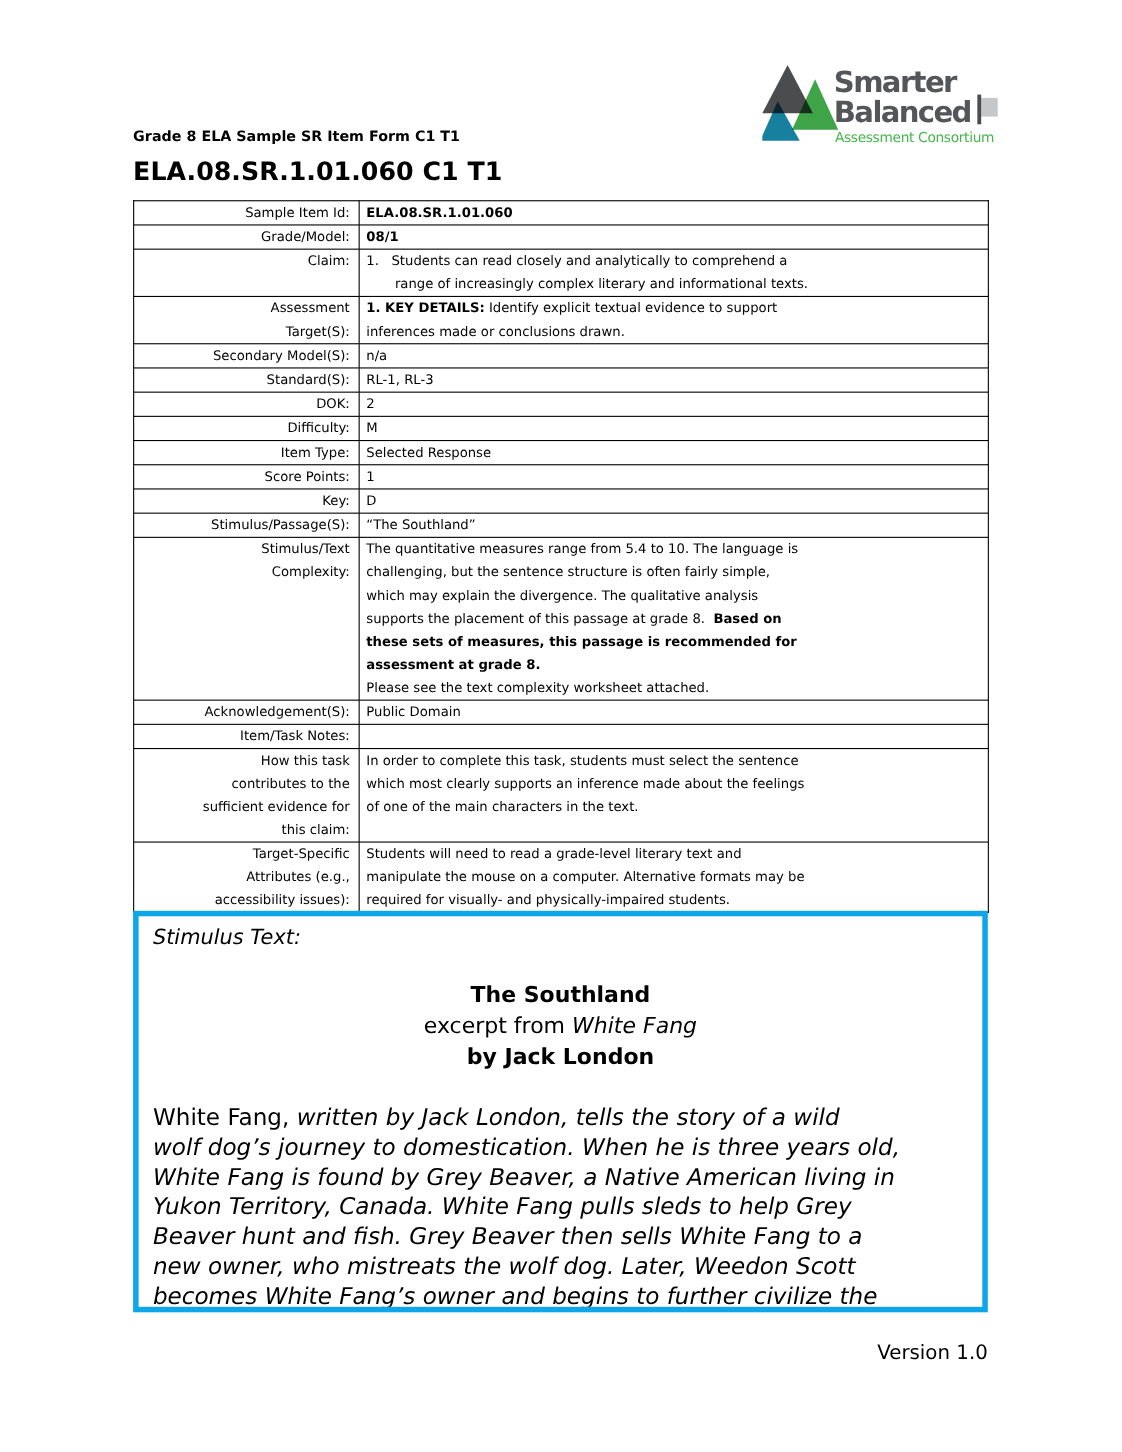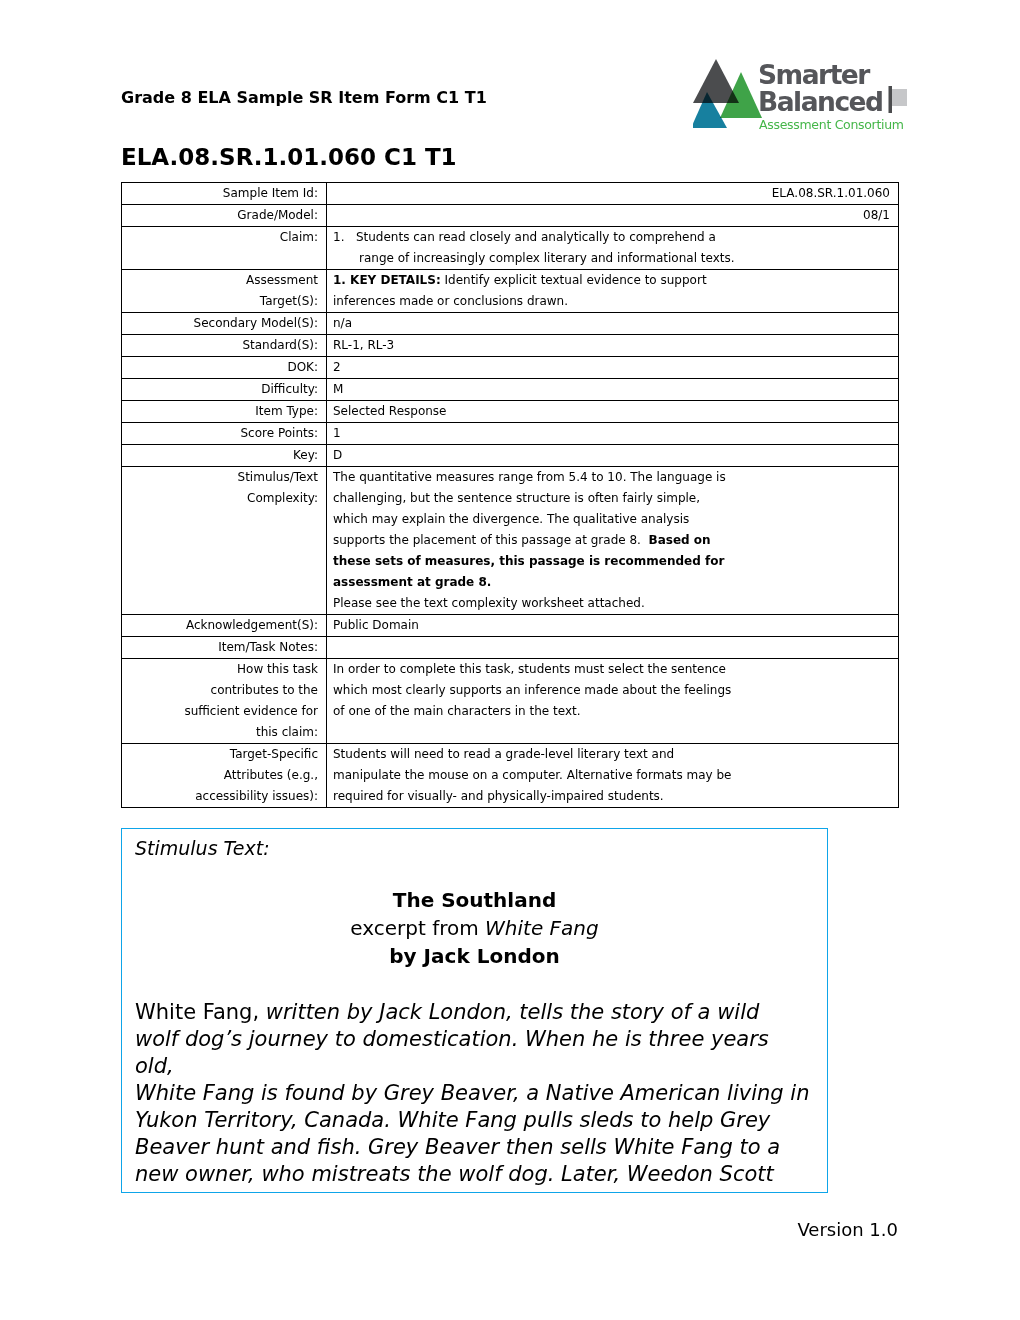--- a/index.html
+++ b/index.html
@@ -3,44 +3,44 @@
 <meta charset="utf-8">
 <style>
   * { margin: 0; padding: 0; box-sizing: border-box; }
   html, body { background: #ffffff; }
   body {
     width: 1020px; height: 1320px; position: relative;
     font-family: "DejaVu Sans", "Liberation Sans", sans-serif;
     color: #000;
   }
   .form-title {
-    position: absolute; left: 121px; top: 88px;
-    font-size: 16px; font-weight: bold;
+    position: absolute; left: 121px; top: 117px;
+    font-size: 13px; font-weight: bold;
   }
   .logo { position: absolute; left: 693px; top: 56px; width: 218px; height: 84px; }
   .page-title {
     position: absolute; left: 121px; top: 144px;
     font-size: 23px; font-weight: bold; letter-spacing: 0px;
   }
   table.item-table {
     position: absolute; left: 121px; top: 182px; width: 777px;
     border-collapse: collapse; table-layout: fixed;
   }
   .item-table td {
     border: 1px solid #000; vertical-align: top;
     font-size: 12px; line-height: 21px; white-space: pre-line;
   }
   .item-table td.lbl { text-align: right; padding: 0 8px 0 2px; }
   .item-table td.val { padding: 0 8px 0 6px; }
-  .item-table td.val.bold { font-weight: normal; text-align: right; }
+  .item-table td.val.bold { font-weight: bold; }
   .item-table td.val b { font-weight: bold; }
   .item-table td.val.hang { padding-left: 32px; text-indent: -26px; margin-left: 12px; }
   .stim-box {
-    position: absolute; left: 121px; top: 828px; width: 707px; height: 365px;
-    border: 1px solid #0ea5e9; padding: 7px 13px; overflow: hidden;
+    position: absolute; left: 121px; top: 828px; width: 777px; height: 365px;
+    border: 5px solid #0ea5e9; padding: 7px 13px; overflow: hidden;
   }
   .stim-label { font-size: 19px; font-style: italic; line-height: 25px; }
   .stim-title-block { text-align: center; margin-top: 25px; font-size: 20px; line-height: 28px; }
   .stim-title-block .t-bold { font-weight: bold; }
   .stim-title-block .t-italic { font-style: italic; }
   .passage {
     margin-top: 29px; font-size: 21px; font-style: italic;
     line-height: 27px; white-space: pre-line;
   }
   .passage .roman { font-style: normal; }
@@ -116,20 +116,24 @@
   </tr>
   <tr>
     <td class="lbl">Score Points:</td>
     <td class="val">1</td>
   </tr>
   <tr>
     <td class="lbl">Key:</td>
     <td class="val">D</td>
   </tr>
   <tr>
+    <td class="lbl">Stimulus/Passage(S):</td>
+    <td class="val">“The Southland”</td>
+  </tr>
+  <tr>
     <td class="lbl">Stimulus/Text
 Complexity:</td>
     <td class="val"><span>The quantitative measures range from 5.4 to 10. The language is
 challenging, but the sentence structure is often fairly simple,
 which may explain the divergence. The qualitative analysis
 supports the placement of this passage at grade 8.&nbsp; </span><b>Based on
 these sets of measures, this passage is recommended for
 assessment at grade 8.</b><span>
 Please see the text complexity worksheet attached.</span></td>
   </tr>

